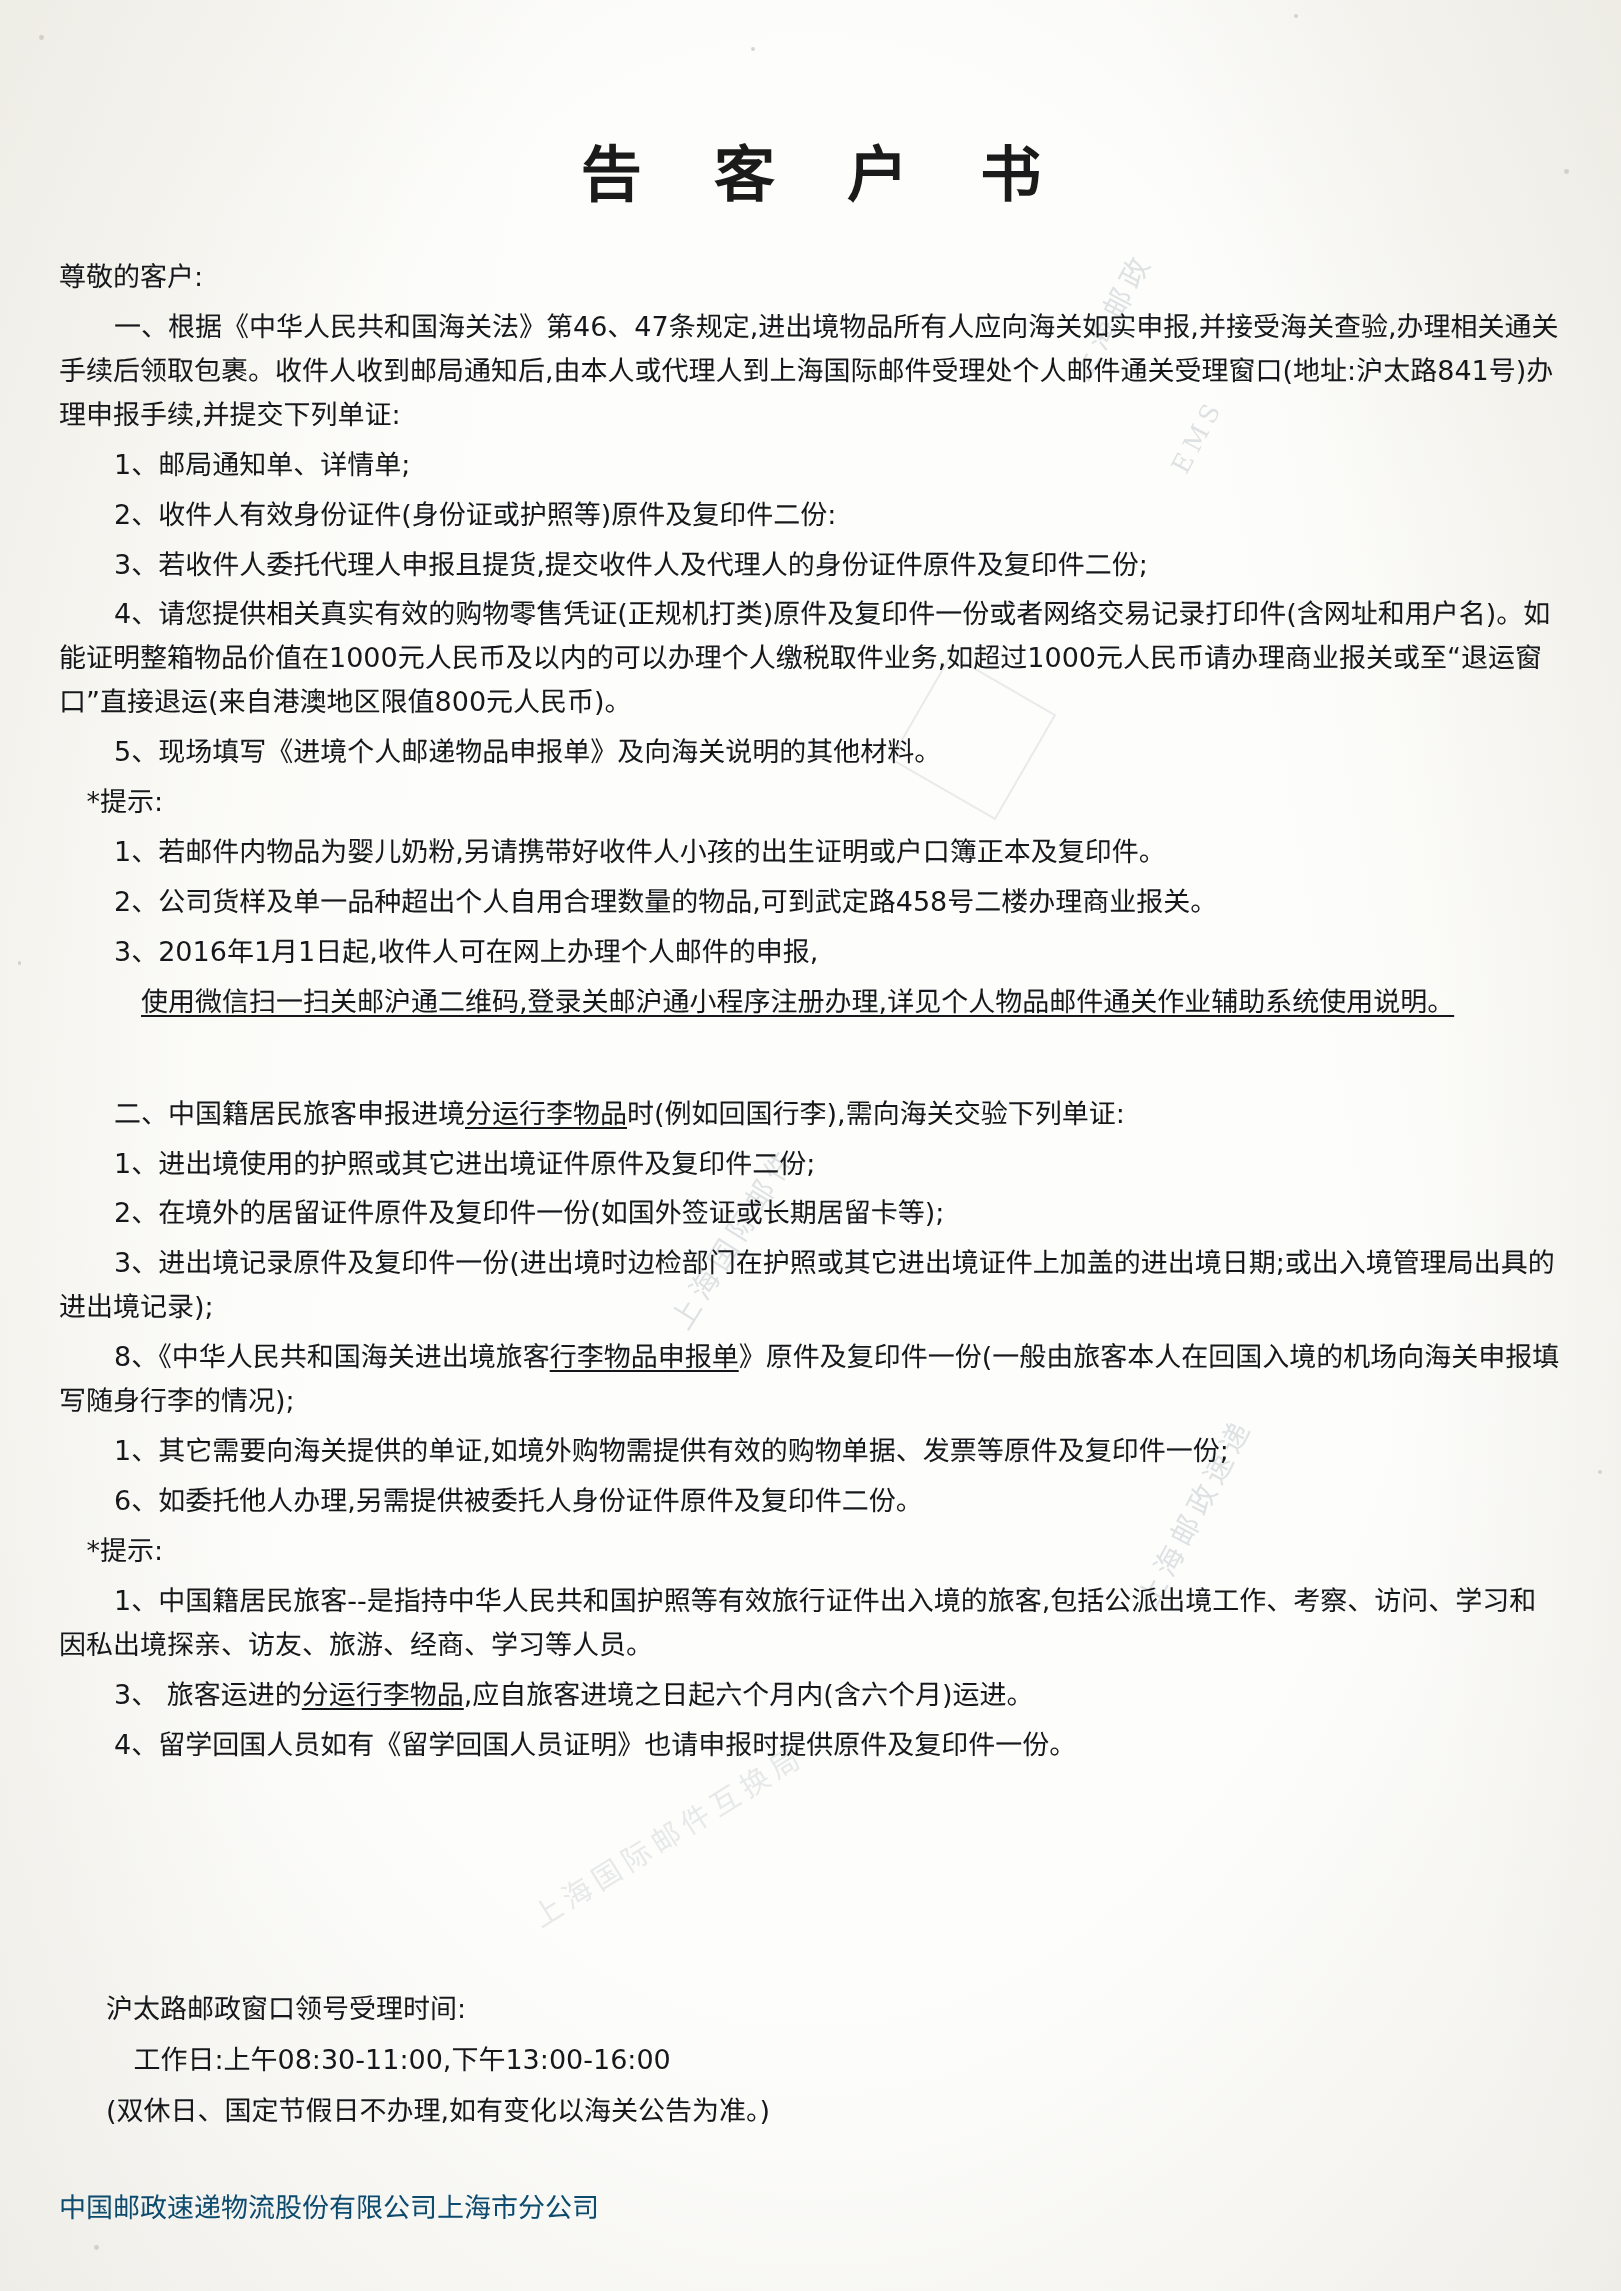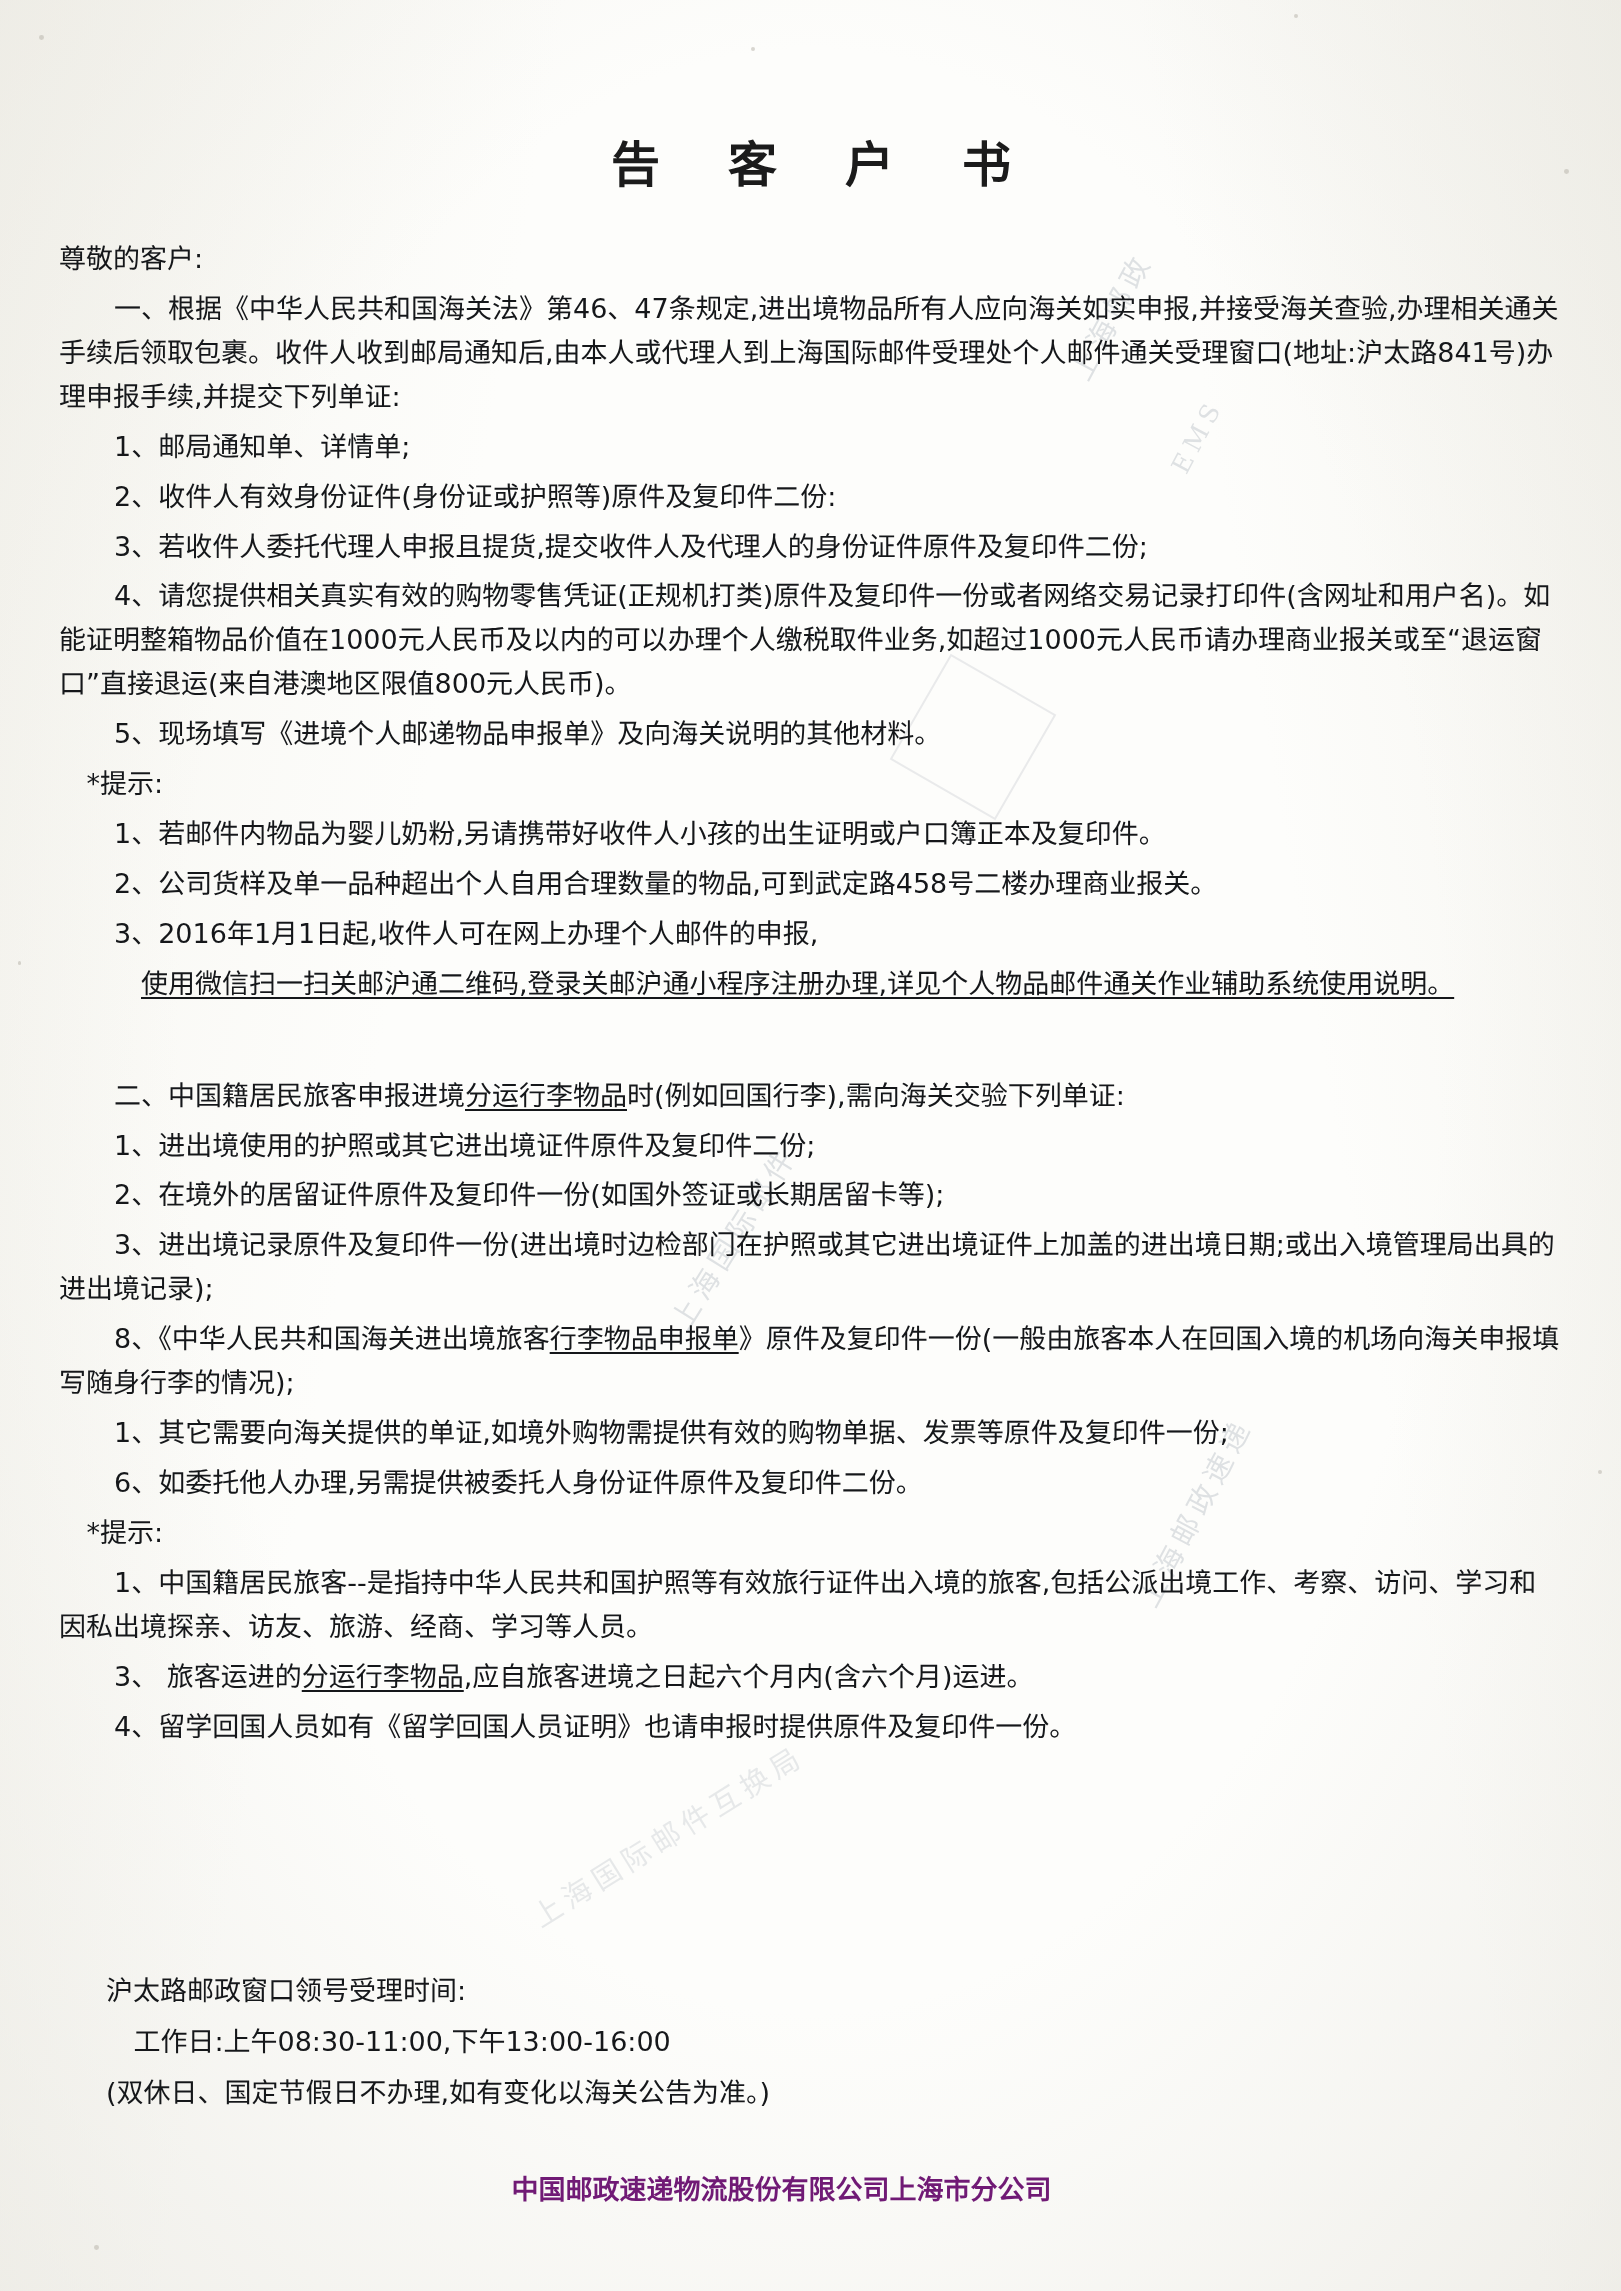--- a/index.html
+++ b/index.html
@@ -38,21 +38,21 @@
     position: absolute;
     left: 59px;
     top: 0;
     width: 1504px;
     height: 2292px;
   }
   .doc-title {
     text-align: center;
     font-family: "DejaVu Serif", "Liberation Serif", serif;
     font-weight: bold;
-    font-size: 49px;
+    font-size: 61px;
     letter-spacing: 25.5px;
     color: #1b1b1b;
     margin-top: 125px;
     text-indent: 25.5px;
   }
   .body-text {
     margin-top: 41px;
     font-size: 27px;
     line-height: 44px;
     color: #15171a;
@@ -71,26 +71,25 @@
   .sect-2 { margin-top: 29px; }
   .footer-block {
     margin-top: 120px;
     padding-left: 47px;
     font-size: 27px;
     line-height: 45px;
     color: #15171a;
   }
   .sign-block {
     margin-top: 51px;
-    text-align: center;
+    text-align: left;
     padding-right: 59px;
     font-size: 27px;
     line-height: 47px;
-    color: #701a75;
-    font-weight: bold;
+    color: #0c4a6e;
   }
   
   .stamp {
     position: absolute;
     color: #9aa3ad;
     opacity: 0.30;
     font-family: "DejaVu Serif", "Liberation Serif", serif;
     font-size: 29px;
     letter-spacing: 5.9px;
     white-space: nowrap;

